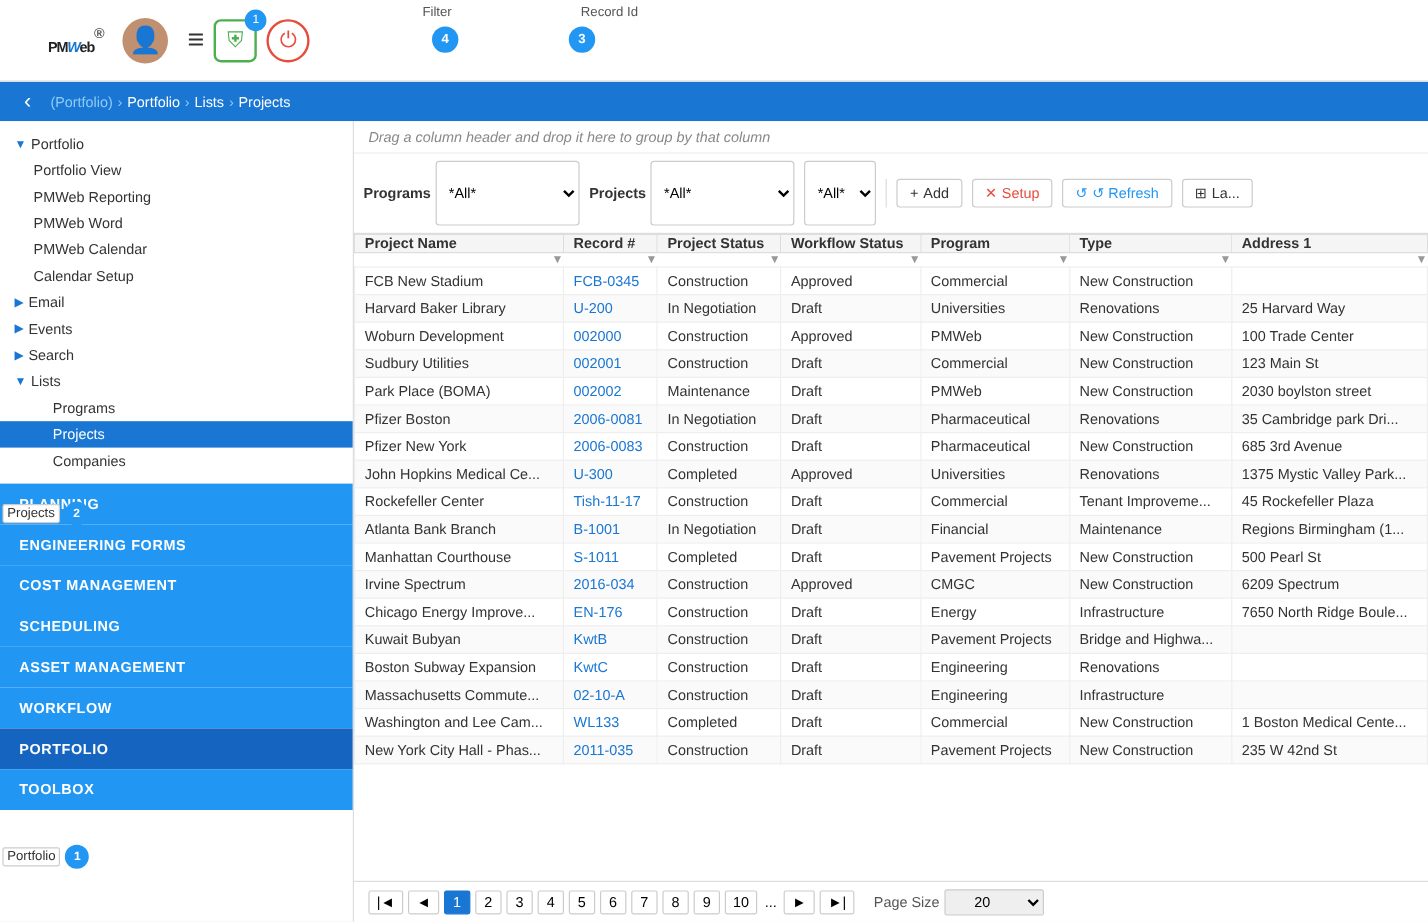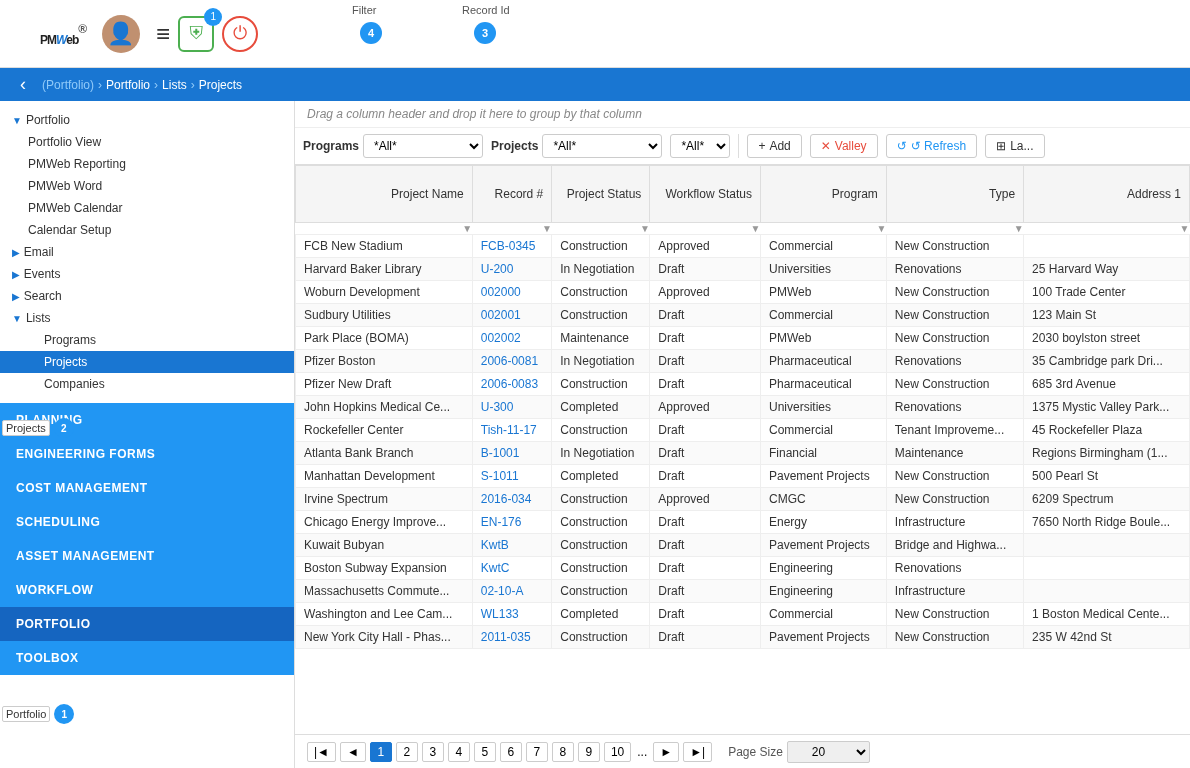--- a/index.html
+++ b/index.html
@@ -119,21 +119,21 @@
       display: flex;
       align-items: center;
       gap: 4px;
     }
     .toolbar-label {
       font-weight: bold;
       color: #333;
     }
     .toolbar-select {
       border: 1px solid #ccc;
-      padding: 3px 6px;
+      padding: 18px 6px;
       border-radius: 3px;
       background: white;
       min-width: 60px;
       font-size: 12px;
     }
     .toolbar-select-wide {
       min-width: 120px;
     }
     .toolbar-btn {
       border: 1px solid #ccc;
@@ -157,23 +157,23 @@
       overflow: auto;
     }
     table {
       width: 100%;
       border-collapse: collapse;
       font-size: 12px;
     }
     thead th {
       background: #f5f5f5;
       border: 1px solid #ddd;
-      padding: 21px 8px;
-      text-align: right;
-      font-weight: normal;
+      padding: 0 8px;
+      text-align: left;
+      font-weight: bold;
       color: #333;
       white-space: nowrap;
       position: sticky;
       top: 0;
       z-index: 2;
     }
     .filter-cell {
       display: flex;
       align-items: center;
       justify-content: flex-end;
@@ -226,21 +226,21 @@
     
     .outer { position: relative; width: 1190px; height: 768px; overflow: hidden; }
   </style>
 </head>
 <body>
 
 <div class="outer">
 
   <div style="position:absolute; top:0; left:0; width:1190px; height:48px; pointer-events:none; z-index:100;">
     <span style="position:absolute; left:352px; top:4px; font-size:11px; color:#555;">Filter</span>
-    <span style="position:absolute; left:462px; top:4px; font-size:11px; color:#555;">Record Id</span>
+    <span style="position:absolute; left:484px; top:4px; font-size:11px; color:#555;">Record Id</span>
     <div style="position:absolute; left:360px; top:22px; background:#2196F3; color:white; border-radius:50%; width:22px; height:22px; display:flex; align-items:center; justify-content:center; font-size:11px; font-weight:bold;">4</div>
     <div style="position:absolute; left:474px; top:22px; background:#2196F3; color:white; border-radius:50%; width:22px; height:22px; display:flex; align-items:center; justify-content:center; font-size:11px; font-weight:bold;">3</div>
   </div>
 
   <div class="header">
     <div class="logo">
       <span style="font-size:30px; font-weight:900; letter-spacing:-1px;">
         <span style="color:#222;padding-left:20px;">PM</span><span style="color:#1976D2; font-style:italic;">W</span><span style="color:#222;">eb</span><sup style="font-size:12px; color:#555;">®</sup>
       </span>
     </div>
@@ -356,21 +356,21 @@
             <option>*All*</option>
           </select>
         </div>
         <div class="toolbar-divider"></div>
         <button class="toolbar-btn">
           <span>+</span>
           <span>Add</span>
         </button>
         <button class="toolbar-btn delete">
           <span>✕</span>
-          <span>Valley</span>
+          <span>Setup</span>
         </button>
         <button class="toolbar-btn refresh">
           <span>↺</span>
           <span>↺ Refresh</span>
         </button>
         <button class="toolbar-btn">
           <span>⊞</span>
           <span>La...</span>
         </button>
       </div>
@@ -474,21 +474,21 @@
               <tr>
                 <td>Pfizer Boston</td>
                 <td><a href="#">2006-0081</a></td>
                 <td>In Negotiation</td>
                 <td>Draft</td>
                 <td>Pharmaceutical</td>
                 <td>Renovations</td>
                 <td>35 Cambridge park Dri...</td>
               </tr>
               <tr>
-                <td>Pfizer New Draft</td>
+                <td>Pfizer New York</td>
                 <td><a href="#">2006-0083</a></td>
                 <td>Construction</td>
                 <td>Draft</td>
                 <td>Pharmaceutical</td>
                 <td>New Construction</td>
                 <td>685 3rd Avenue</td>
               </tr>
               <tr>
                 <td>John Hopkins Medical Ce...</td>
                 <td><a href="#">U-300</a></td>
@@ -510,21 +510,21 @@
               <tr>
                 <td>Atlanta Bank Branch</td>
                 <td><a href="#">B-1001</a></td>
                 <td>In Negotiation</td>
                 <td>Draft</td>
                 <td>Financial</td>
                 <td>Maintenance</td>
                 <td>Regions Birmingham (1...</td>
               </tr>
               <tr>
-                <td>Manhattan Development</td>
+                <td>Manhattan Courthouse</td>
                 <td><a href="#">S-1011</a></td>
                 <td>Completed</td>
                 <td>Draft</td>
                 <td>Pavement Projects</td>
                 <td>New Construction</td>
                 <td>500 Pearl St</td>
               </tr>
               <tr>
                 <td>Irvine Spectrum</td>
                 <td><a href="#">2016-034</a></td>

